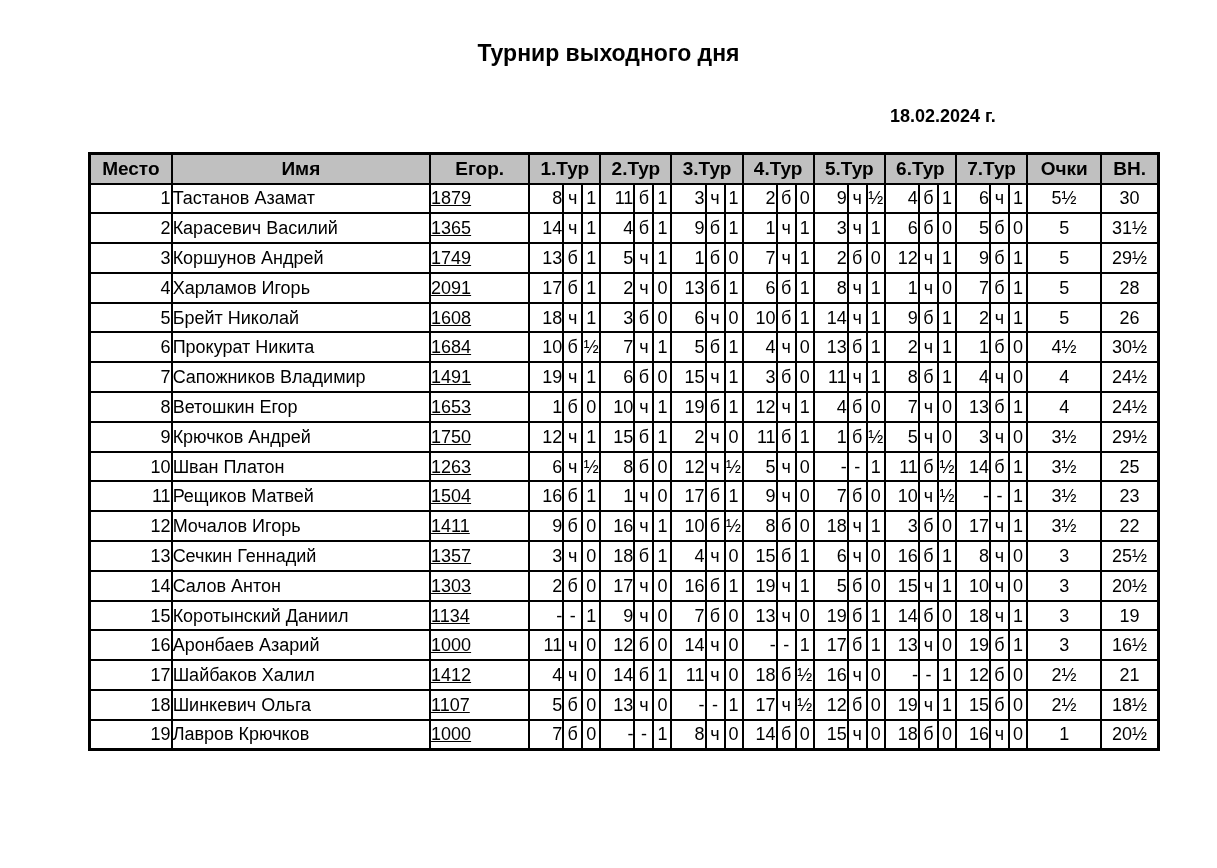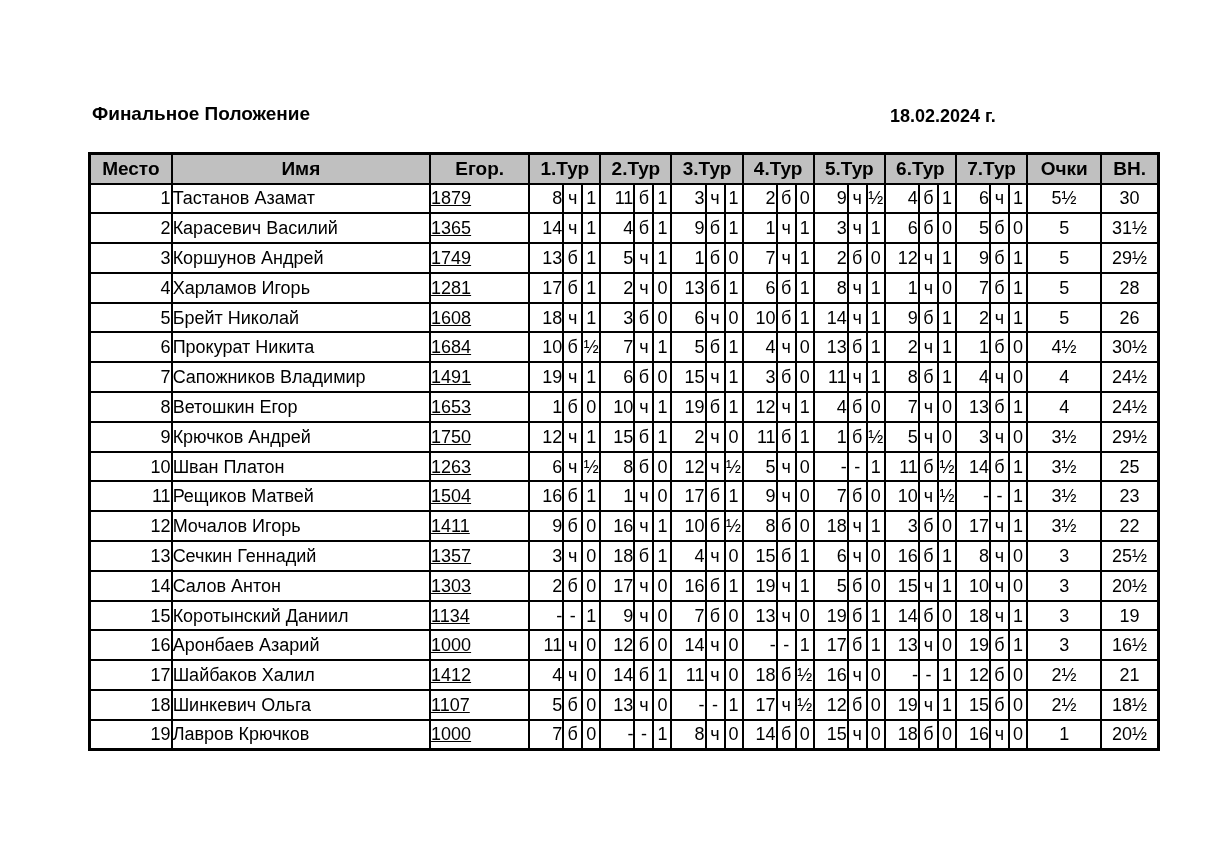--- a/index.html
+++ b/index.html
@@ -74,21 +74,21 @@
   td.opp     { text-align: right; padding-right: 6px; }
   td.clr     { text-align: center; }
   td.res     { text-align: center; }
   td.points  { text-align: center; }
   td.bh      { text-align: center; }
 </style>
 </head>
 <body>
 
 <div class="page">
-  <div class="subtitle">Финальное Положение</div>
+  <div class="title">Турнир выходного дня</div>
   <div class="date">18.02.2024 г.</div>
 
   <table class="standings">
     <colgroup id="cols">
         <col style="width: 82px;">
         <col style="width: 258px;">
         <col style="width: 99px;">
         <col style="width: 34px;">
         <col style="width: 19px;">
         <col style="width: 18px;">
@@ -210,21 +210,21 @@
           <td class="res">1</td>
           <td class="opp">9</td>
           <td class="clr">б</td>
           <td class="res">1</td>
           <td class="points">5</td>
           <td class="bh">29½</td>
         </tr>
         <tr>
           <td class="place">4</td>
           <td class="pname">Харламов Игорь</td>
-          <td class="rating">1281</td>
+          <td class="rating">2091</td>
           <td class="opp">17</td>
           <td class="clr">б</td>
           <td class="res">1</td>
           <td class="opp">2</td>
           <td class="clr">ч</td>
           <td class="res">0</td>
           <td class="opp">13</td>
           <td class="clr">б</td>
           <td class="res">1</td>
           <td class="opp">6</td>

